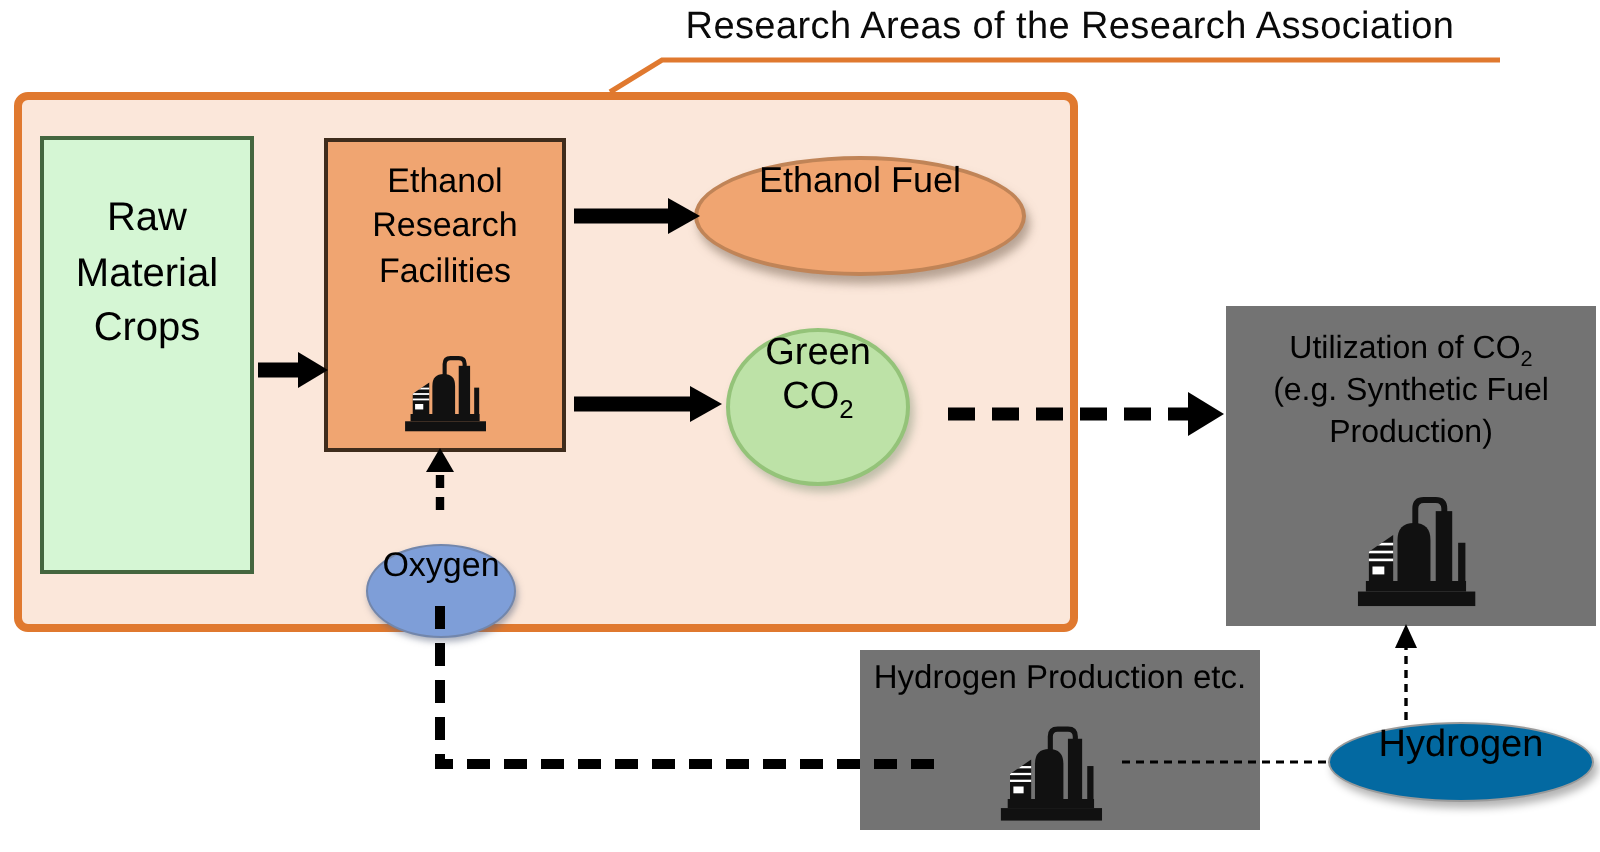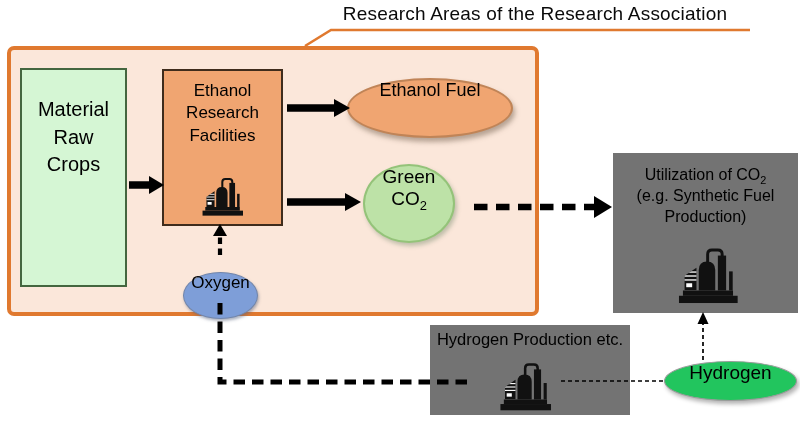--- a/index.html
+++ b/index.html
@@ -40,21 +40,21 @@
     left:363px;top:164px;width:92px;height:79px;background:#BDE2A7;
     border:2.5px solid #94C379;font-size:19px;line-height:1.15;
     box-shadow:2px 3px 4px rgba(120,140,110,.45);
   }
   .oxygen{
     left:183px;top:272px;width:75px;height:47px;background:#7E9ED8;
     border:1px solid #7286AB;font-size:17px;
     box-shadow:1px 2px 3px rgba(90,100,125,.5);
   }
   .hydrogen{
-    left:664px;top:361px;width:133px;height:40px;background:#22c55e;
+    left:664px;top:361px;width:133px;height:40px;background:#0369a1;
     border:1px solid #9A9A9A;font-size:19px;
     box-shadow:2px 3px 4px rgba(0,0,0,.3);
   }
   .panel{position:absolute;background:#737373;text-align:center;box-sizing:border-box;}
   .utilization{
     left:613px;top:153px;width:185px;height:160px;
     font-size:16px;line-height:1.32;padding-top:11px;
   }
   .utilization .icon{position:absolute;left:50%;transform:translateX(-46%);bottom:8px;width:66px;height:58px;}
   .hyd-prod{
@@ -94,22 +94,22 @@
   </defs>
 </svg>
 
 <div class="stage">
 
   <div class="title">Research Areas of the Research Association</div>
 
   <div class="main-box"></div>
 
   <div class="raw-box">
+    <div>Raw</div>
     <div>Material</div>
-    <div>Raw</div>
     <div>Crops</div>
   </div>
 
   <div class="ethanol-box">
     <div>Ethanol</div>
     <div>Research</div>
     <div>Facilities</div>
     <svg class="icon" viewBox="0 0 100 88">
         <use href="#refinery"></use>
       </svg>

